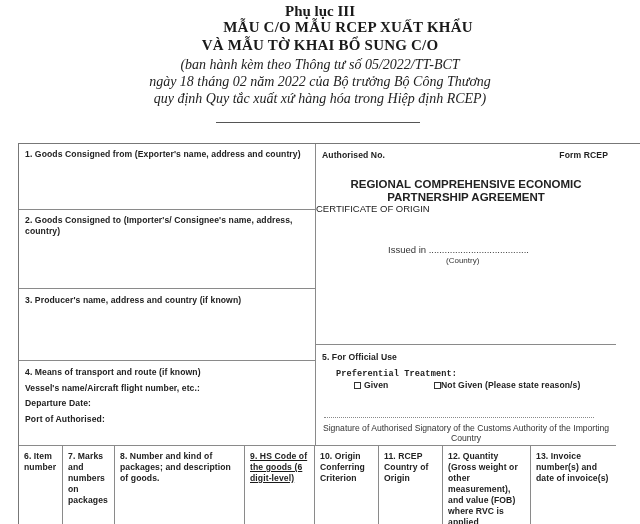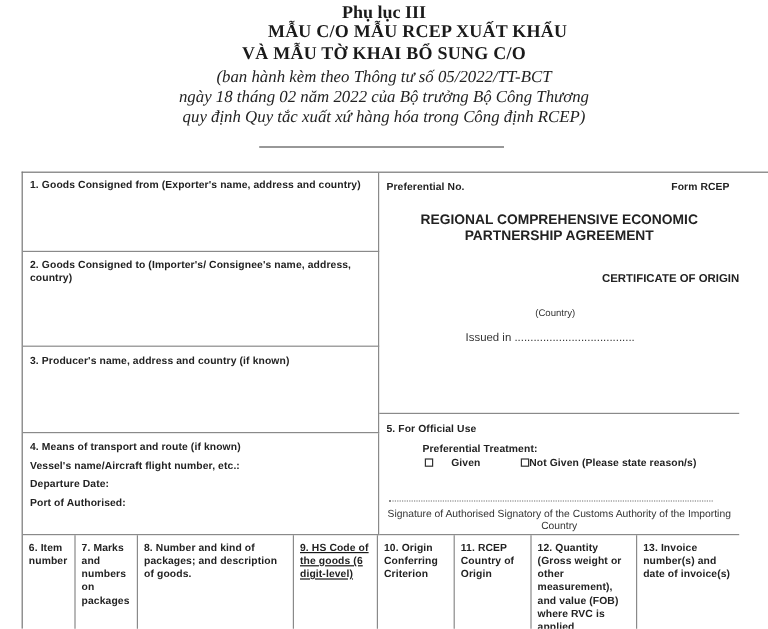--- a/index.html
+++ b/index.html
@@ -25,28 +25,28 @@
   .box2 { left: 0; top: 66px; width: 297px; height: 79px; border-right-width: 1.5px; border-bottom-width: 1.5px; padding: 5px 6px; }
   .box3 { left: 0; top: 145px; width: 297px; height: 72px; border-right-width: 1.5px; border-bottom-width: 1.5px; padding: 6px 6px; }
   .box4 { left: 0; top: 217px; width: 297px; height: 85px; border-right-width: 1.5px; border-bottom-width: 1.5px; padding: 6px 6px; }
   .box4 .line { margin-bottom: 4.5px; }
 
   
   .boxR { left: 297px; top: 0; width: 300px; height: 201px; border-bottom-width: 1.5px; }
   .cert-no { position: absolute; left: 6px; top: 6px; }
   .form-rcep { position: absolute; right: 8px; top: 6px; }
   .agreement { position: absolute; left: 0; width: 300px; top: 34px; text-align: center; font-size: 11.5px; font-weight: bold; line-height: 13px; color: #222; }
-  .coo { position: absolute; left: 0; width: 300px; top: 83px; text-align: right; font-size: 9.5px; font-weight: bold; color: #222; }
-  .issued { position: absolute; left: 72px; top: 100px; font-size: 9.5px; color: #333; white-space: nowrap; margin-top: 32px; }
+  .coo { position: absolute; left: 0; width: 300px; top: 59px; text-align: left; font-size: 9.5px; font-weight: normal; color: #222; }
+  .issued { position: absolute; left: 72px; top: 100px; font-size: 9.5px; color: #333; white-space: nowrap; }
   .country { position: absolute; left: 130px; top: 112px; font-size: 8px; color: #333; }
 
   .box5 { left: 297px; top: 201px; width: 300px; height: 101px; border-bottom-width: 1.5px; }
   .b5-title { position: absolute; left: 6px; top: 7px; }
-  .pref { position: absolute; left: 36px; top: 24px; }
-  .opt-given { position: absolute; left: 38px; top: 35px; display: flex; align-items: center; gap: 15px; }
+  .pref { position: absolute; left: 20px; top: 24px; font-family: Liberation Mono, monospace; }
+  .opt-given { position: absolute; left: 38px; top: 35px; display: flex; align-items: center; gap: 3px; }
   .opt-notgiven { position: absolute; left: 118px; top: 35px; display: flex; align-items: center; gap: 0; }
   .chk { width: 7px; height: 7px; border: 1px solid #333; display: inline-block; }
   .dots { position: absolute; left: 8px; top: 72px; width: 270px; border-top: 1px dotted #888; }
   .sig { position: absolute; left: 0; width: 300px; top: 78px; text-align: center; font-size: 8.6px; color: #333; line-height: 10px; }
 
   
   .col { top: 302px; height: 79px; border-right-width: 1.5px; padding: 5px 5px; }
   .c6 { left: 0; width: 44px; }
   .c7 { left: 44px; width: 52px; }
   .c8 { left: 96px; width: 130px; }
@@ -58,21 +58,21 @@
 </style>
 </head>
 <body>
 
 <div class="header">
   <div class="h-appendix">Phụ lục III</div>
   <div class="h-title1">MẪU C/O MẪU RCEP XUẤT KHẨU</div>
   <div class="h-title2">VÀ MẪU TỜ KHAI BỔ SUNG C/O</div>
   <div class="h-sub h-sub1">(ban hành kèm theo Thông tư số 05/2022/TT-BCT</div>
   <div class="h-sub h-sub2">ngày 18 tháng 02 năm 2022 của Bộ trưởng Bộ Công Thương</div>
-  <div class="h-sub h-sub3">quy định Quy tắc xuất xứ hàng hóa trong Công định RCEP)</div>
+  <div class="h-sub h-sub3">quy định Quy tắc xuất xứ hàng hóa trong Hiệp định RCEP)</div>
   <div class="h-rule"></div>
 </div>
 
 <div class="form">
 
   <div class="cell box1">
     <div class="lbl">1. Goods Consigned from (Exporter's name, address and country)</div>
   </div>
 
   <div class="cell box2">
@@ -84,21 +84,21 @@
   </div>
 
   <div class="cell box4">
     <div class="lbl line">4. Means of transport and route (if known)</div>
     <div class="lbl line">Vessel's name/Aircraft flight number, etc.:</div>
     <div class="lbl line">Departure Date:</div>
     <div class="lbl line">Port of Authorised:</div>
   </div>
 
   <div class="cell boxR">
-    <div class="lbl cert-no">Preferential No.</div>
+    <div class="lbl cert-no">Authorised No.</div>
     <div class="lbl form-rcep">Form RCEP</div>
     <div class="agreement">
       <div>REGIONAL COMPREHENSIVE ECONOMIC</div>
       <div>PARTNERSHIP AGREEMENT</div>
     </div>
     <div class="coo">CERTIFICATE OF ORIGIN</div>
     <div class="issued">Issued in ......................................</div>
     <div class="country">(Country)</div>
   </div>
 

